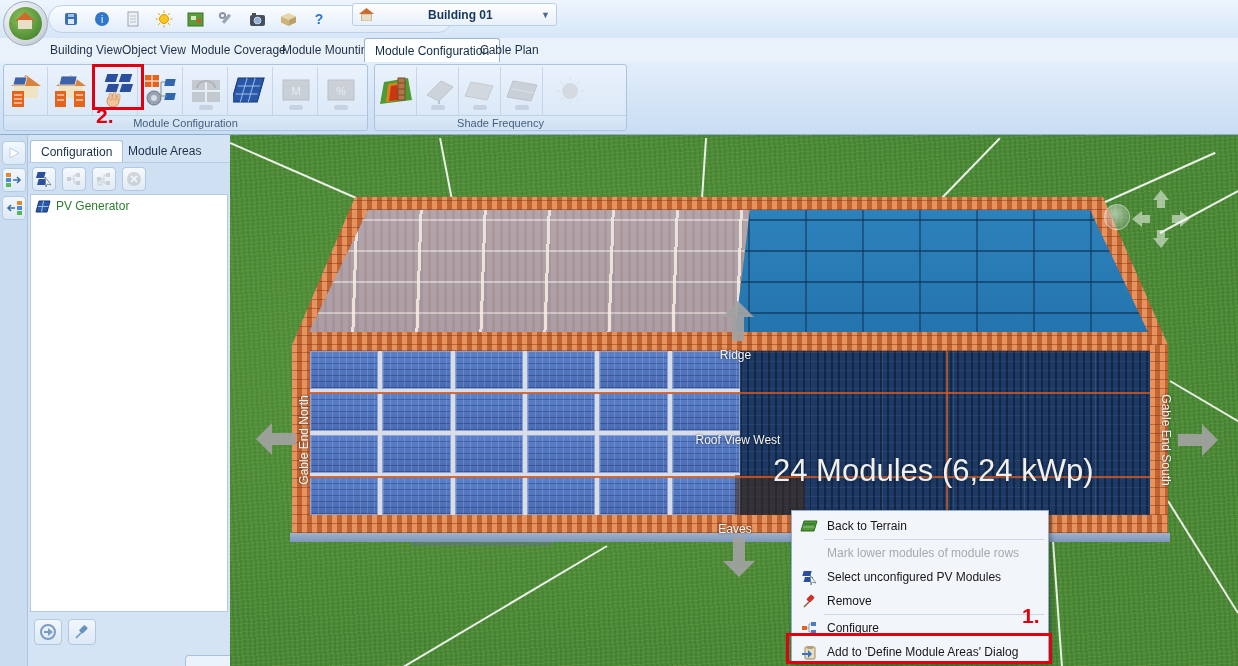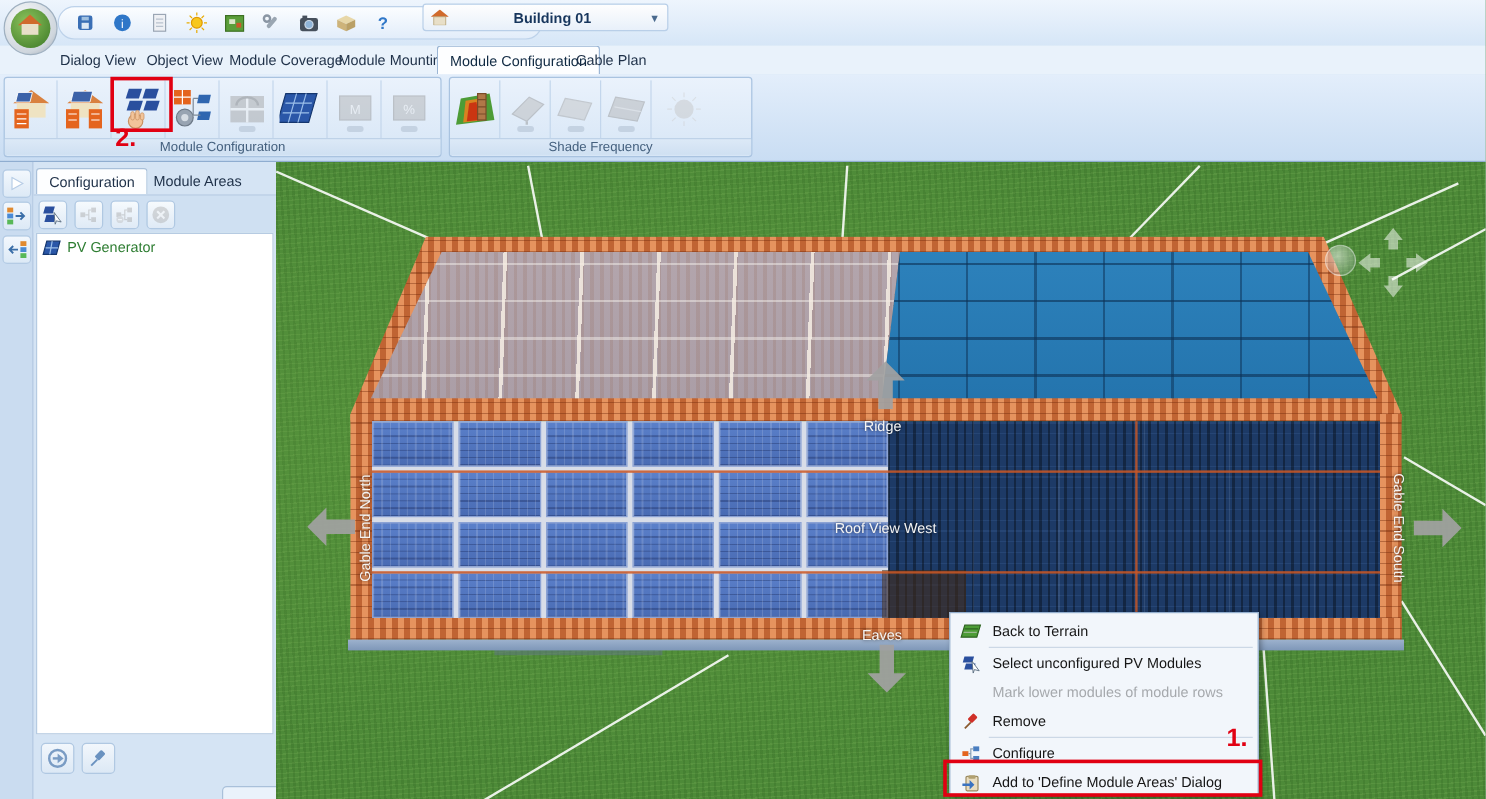--- a/index.html
+++ b/index.html
@@ -242,21 +242,21 @@
     <svg width="15" height="13">
         <polygon points="7.5,0 15,6 0,6" fill="#d06a2c"></polygon>
         <rect x="2.5" y="6" width="10" height="7" fill="#e8dfc8" stroke="#b09a6a" stroke-width="0.6"></rect>
       </svg>
     <span class="combo-label">Building 01</span>
     <span class="combo-arrow">▼</span>
   </div>
 </div>
 
 <div class="tabrow">
-  <div class="tab" style="left:40px;">Dialog View</div>
+  <div class="tab" style="left:40px;">Building View</div>
   <div class="tab" style="left:112px;">Object View</div>
   <div class="tab" style="left:181px;">Module Coverage</div>
   <div class="tab" style="left:272px;">Module Mounting</div>
   <div class="tab active" style="left:364px;">Module Configuration</div>
   <div class="tab" style="left:470px;">Cable Plan</div>
 </div>
 
 <div class="ribbon">
   <div class="rgroup" style="left:3px; width:365px;">
     <div class="rbtn" style="left:0px;">
@@ -536,20 +536,21 @@
     <div class="hline" style="top:131px;"></div>
     <div class="vline"></div>
     <div class="rf-left tileTex"></div>
     <div class="rf-right tileTex"></div>
     <div class="rf-eaves tileTex"></div>
     <div class="gutter"></div>
   </div>
 
   <div class="vlabel" style="left:478px; top:213px; width:55px;">Ridge</div>
   <div class="vlabel" style="left:438px; top:298px; width:140px;">Roof View West</div>
+  <div class="bigcount">24 Modules (6,24 kWp)</div>
   <div class="vlabel" style="left:480px; top:387px; width:50px;">Eaves</div>
   <div class="vlabel rot-ccw" style="left:14px; top:298px; width:120px;">Gable End North</div>
   <div class="vlabel rot-cw" style="left:876px; top:298px; width:120px;">Gable End South</div>
 
   <svg class="garrow" style="left:492px; top:166px;" width="32" height="40">
     <polygon points="16,0 32,16 22,16 22,40 10,40 10,16 0,16" fill="#a2a2a2"></polygon>
   </svg>
   <svg class="garrow" style="left:493px; top:402px;" width="32" height="40">
     <polygon points="16,40 32,24 22,24 22,0 10,0 10,24 0,24" fill="#a2a2a2"></polygon>
   </svg>
@@ -575,33 +576,33 @@
     <span class="cicon">
       <svg width="18" height="12">
           <polygon points="4,1 17,1 14,11 1,11" fill="#4d9c36" stroke="#2e6420"></polygon>
           <line x1="4" y1="4" x2="15" y2="4" stroke="#2e6420"></line>
           <line x1="3" y1="7" x2="14" y2="7" stroke="#9ab890"></line>
         </svg>
     </span>
     <span>Back to Terrain</span>
   </div>
   <div class="csep"></div>
+  <div class="citem disabled">
+    <span class="cicon"></span>
+    <span>Mark lower modules of module rows</span>
+  </div>
   <div class="citem">
     <span class="cicon">
       <svg width="17" height="15">
           <rect x="3" y="1" width="8" height="5" transform="skewX(-16)" fill="#2a4f9e"></rect>
           <rect x="6" y="7" width="8" height="5" transform="skewX(-16)" fill="#2a4f9e"></rect>
           <polygon points="9,5 15,13 11,12 10,15" fill="#ffffff" stroke="#506478" stroke-width="0.7"></polygon>
         </svg>
     </span>
     <span>Select unconfigured PV Modules</span>
-  </div>
-  <div class="citem disabled">
-    <span class="cicon"></span>
-    <span>Mark lower modules of module rows</span>
   </div>
   <div class="citem">
     <span class="cicon">
       <svg width="15" height="15">
           <rect x="6" y="1" width="5" height="7" rx="1" transform="rotate(45 8.5 4.5)" fill="#d03028"></rect>
           <line x1="7" y1="8" x2="2" y2="13" stroke="#8a5a30" stroke-width="1.5"></line>
         </svg>
     </span>
     <span>Remove</span>
   </div>

